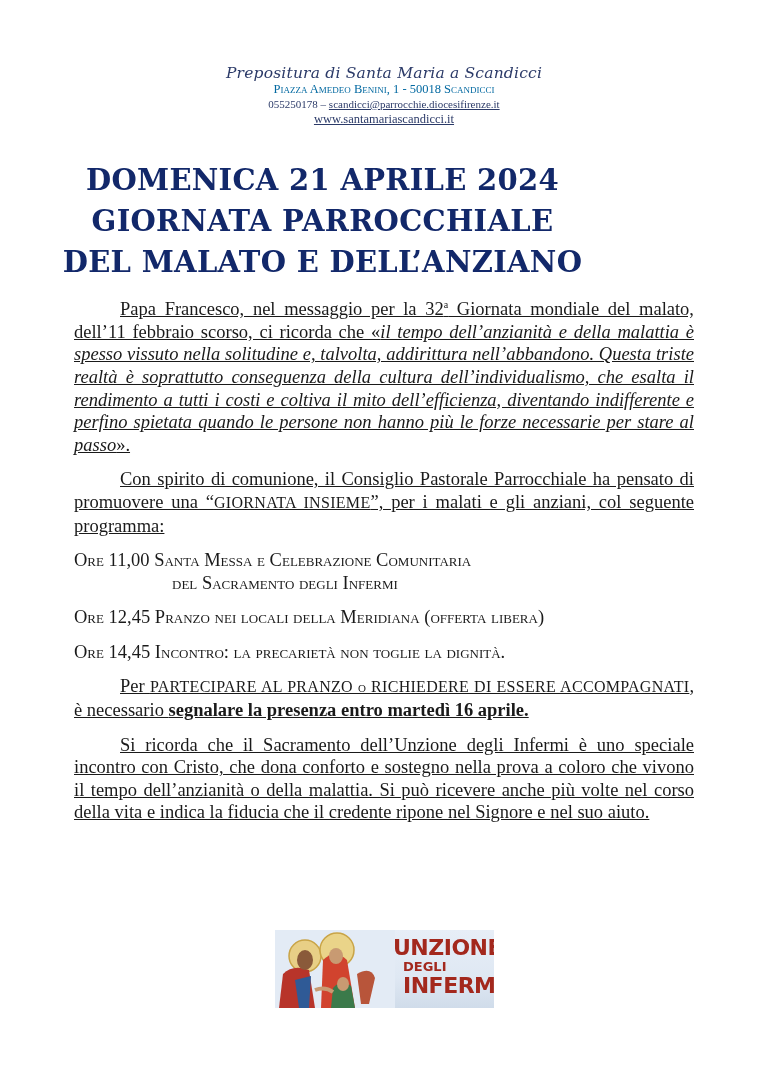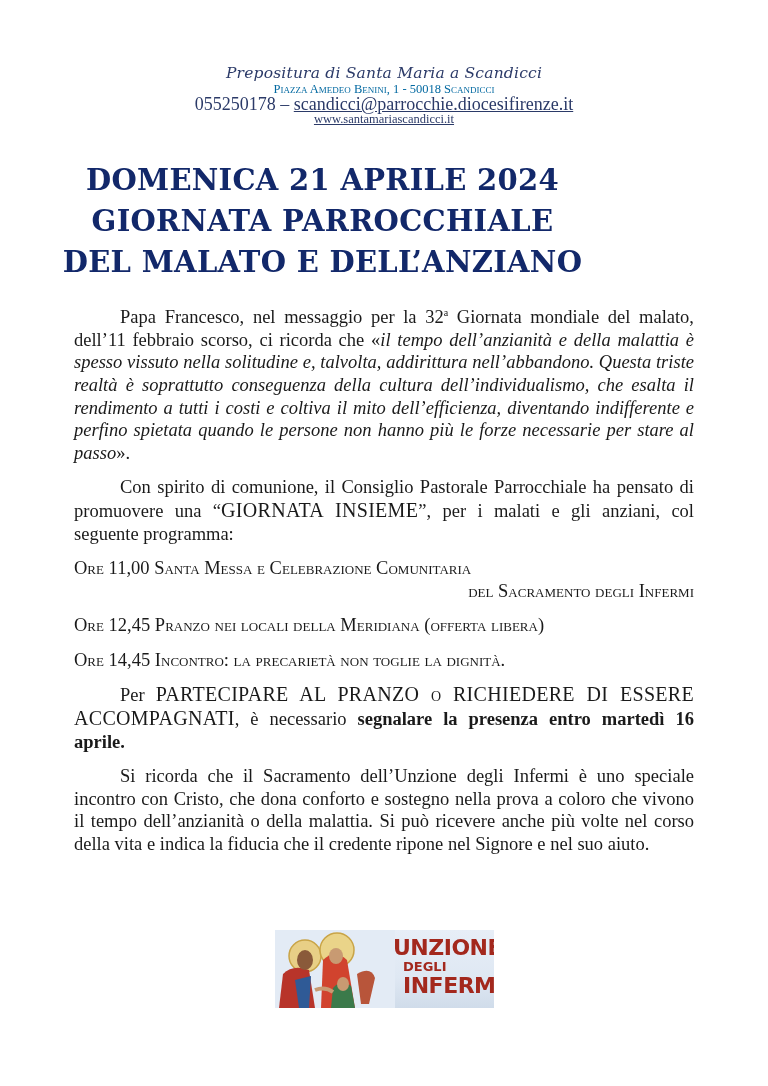--- a/index.html
+++ b/index.html
@@ -1,36 +1,36 @@
 <!DOCTYPE html>
 <html><head>
 <meta charset="utf-8">
 <style>
   html, body { margin: 0; padding: 0; background: #ffffff; }
   body { width: 768px; height: 1086px; position: relative; overflow: hidden; font-family: "Liberation Serif", "DejaVu Serif", serif; color: #1a1a1a; }
 
   .header { position: absolute; top: 64px; left: 0; width: 768px; text-align: center; }
   .parish-name { font-family: "DejaVu Serif", serif; font-style: italic; font-size: 15.5px; color: #2b3a68; letter-spacing: 0.2px; line-height: 18px; }
   .address { font-size: 12.5px; color: #0369a1; line-height: 15px; font-variant: small-caps; }
-  .contacts { font-size: 18px; color: #2b3a68; line-height: 15px; }
+  .contacts { font-size: 11px; color: #2b3a68; line-height: 15px; }
   .contacts a, .website a { color: #2b3a68; text-decoration: underline; }
   .website { font-size: 12.5px; line-height: 15px; }
 
   .title { position: absolute; top: 160px; left: 0; width: 645px; text-align: center; font-family: "DejaVu Serif", serif; font-weight: bold; color: #12286a; font-size: 29px; line-height: 41px; letter-spacing: 0.3px; }
   .title div { white-space: nowrap; }
 
   .body { position: absolute; left: 74px; width: 620px; top: 294px; font-size: 18.5px; line-height: 22.6px; text-align: justify; }
-  .para { margin: 8px 0 12px 0; text-indent: 46px; }
+  .para { margin: 0 0 12px 0; text-indent: 46px; text-decoration: underline; }
   .para em { font-style: italic; }
-  .sc { font-variant: small-caps; font-size: 20px; letter-spacing: 0.3px; }
+  .sc { font-variant: small-caps; font-size: 16px; letter-spacing: 0.3px; }
   .bold { font-weight: bold; }
 
   .program { margin: 0 0 0 0; }
   .prog-row { font-weight: normal; font-variant: small-caps; font-size: 18.5px; line-height: 22.6px; white-space: nowrap; margin-bottom: 12px; text-align: left; }
-  .prog-row .cont { display: block; padding-left: 98px; text-align: right; }
+  .prog-row .cont { display: block; padding-left: 98px; }
   .prog-time { font-variant: normal; }
 
   .badge { position: absolute; left: 275px; top: 930px; width: 219px; height: 78px; overflow: hidden; background: linear-gradient(180deg, #e7eef7 0%, #dfe8f3 60%, #d0dcea 100%); }
   .badge-text { position: absolute; left: 118px; top: 6px; color: #a3281d; font-family: "DejaVu Sans", sans-serif; font-weight: bold; text-align: left; }
   .badge-l1 { font-size: 22px; line-height: 24px; letter-spacing: -0.5px; }
   .badge-l2 { font-size: 13px; line-height: 14px; margin-left: 10px; }
   .badge-l3 { font-size: 22px; line-height: 24px; margin-left: 10px; letter-spacing: -0.5px; }
   .badge-art { position: absolute; left: 0; top: 0; width: 120px; height: 78px; }
 </style>
 </head>

